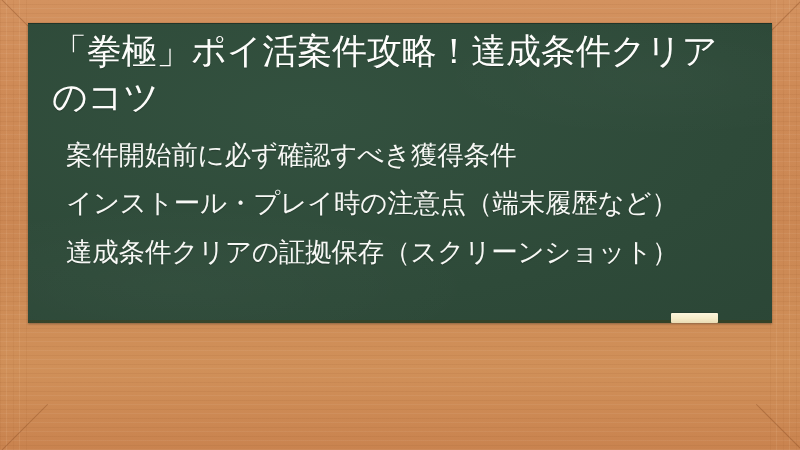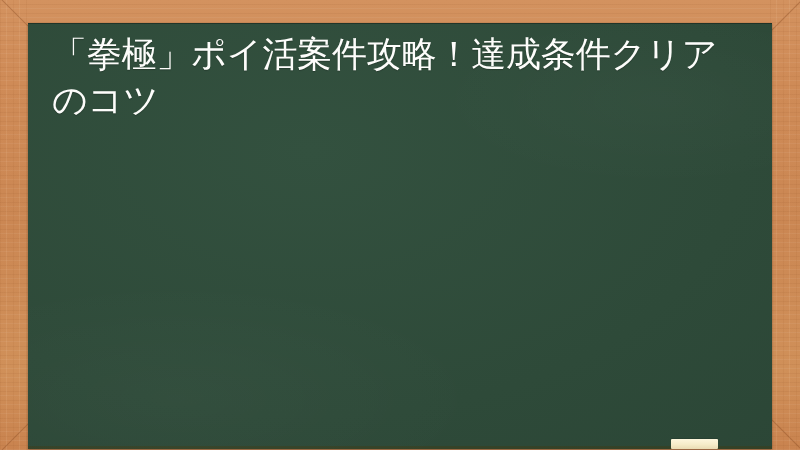--- a/index.html
+++ b/index.html
@@ -84,28 +84,29 @@
   .miter-bl::before { transform: translateY(-50%) rotate(-45deg); }
   .miter-br { right: 0; bottom: 0; }
   .miter-br::before { transform: translateY(-50%) rotate(45deg); }
 
   
   .board {
     position: absolute;
     left: 28px;
     top: 23px;
     width: 744px;
-    height: 426px;
+    height: 300px;
     background:
       radial-gradient(120% 130% at 38% 30%, #33513f 0%, #2e4a39 48%, #294334 100%);
     box-shadow:
       inset 0 1px 0 rgba(0,0,0,0.30),
       inset 0 -3px 0 rgba(61,62,28,0.55),
       0 1px 2px rgba(0,0,0,0.35);
     overflow: hidden;
+    font-family: Liberation Mono, monospace;
   }
 
   
   .board::after {
     content: "";
     position: absolute;
     inset: 0;
     background:
       radial-gradient(60% 40% at 20% 88%, rgba(255,255,255,0.022), rgba(255,255,255,0) 70%),
       radial-gradient(45% 30% at 85% 18%, rgba(255,255,255,0.018), rgba(255,255,255,0) 70%);
@@ -172,19 +173,24 @@
     <div class="miter miter-tr"></div>
     <div class="miter miter-bl"></div>
     <div class="miter miter-br"></div>
   </div>
 
   <div class="board">
     <div class="board-inner">
 
       <h1 class="title">「拳極」ポイ活案件攻略！達成条件クリアのコツ</h1>
 
+      <ul class="bullets">
+        <li class="bullet">案件開始前に必ず確認すべき獲得条件</li>
+        <li class="bullet">インストール・プレイ時の注意点（端末履歴など）</li>
+        <li class="bullet">達成条件クリアの証拠保存（スクリーンショット）</li>
+      </ul>
 
     </div>
 
     <div class="chalk"></div>
   </div>
 
 </div>
 
 </body></html>

